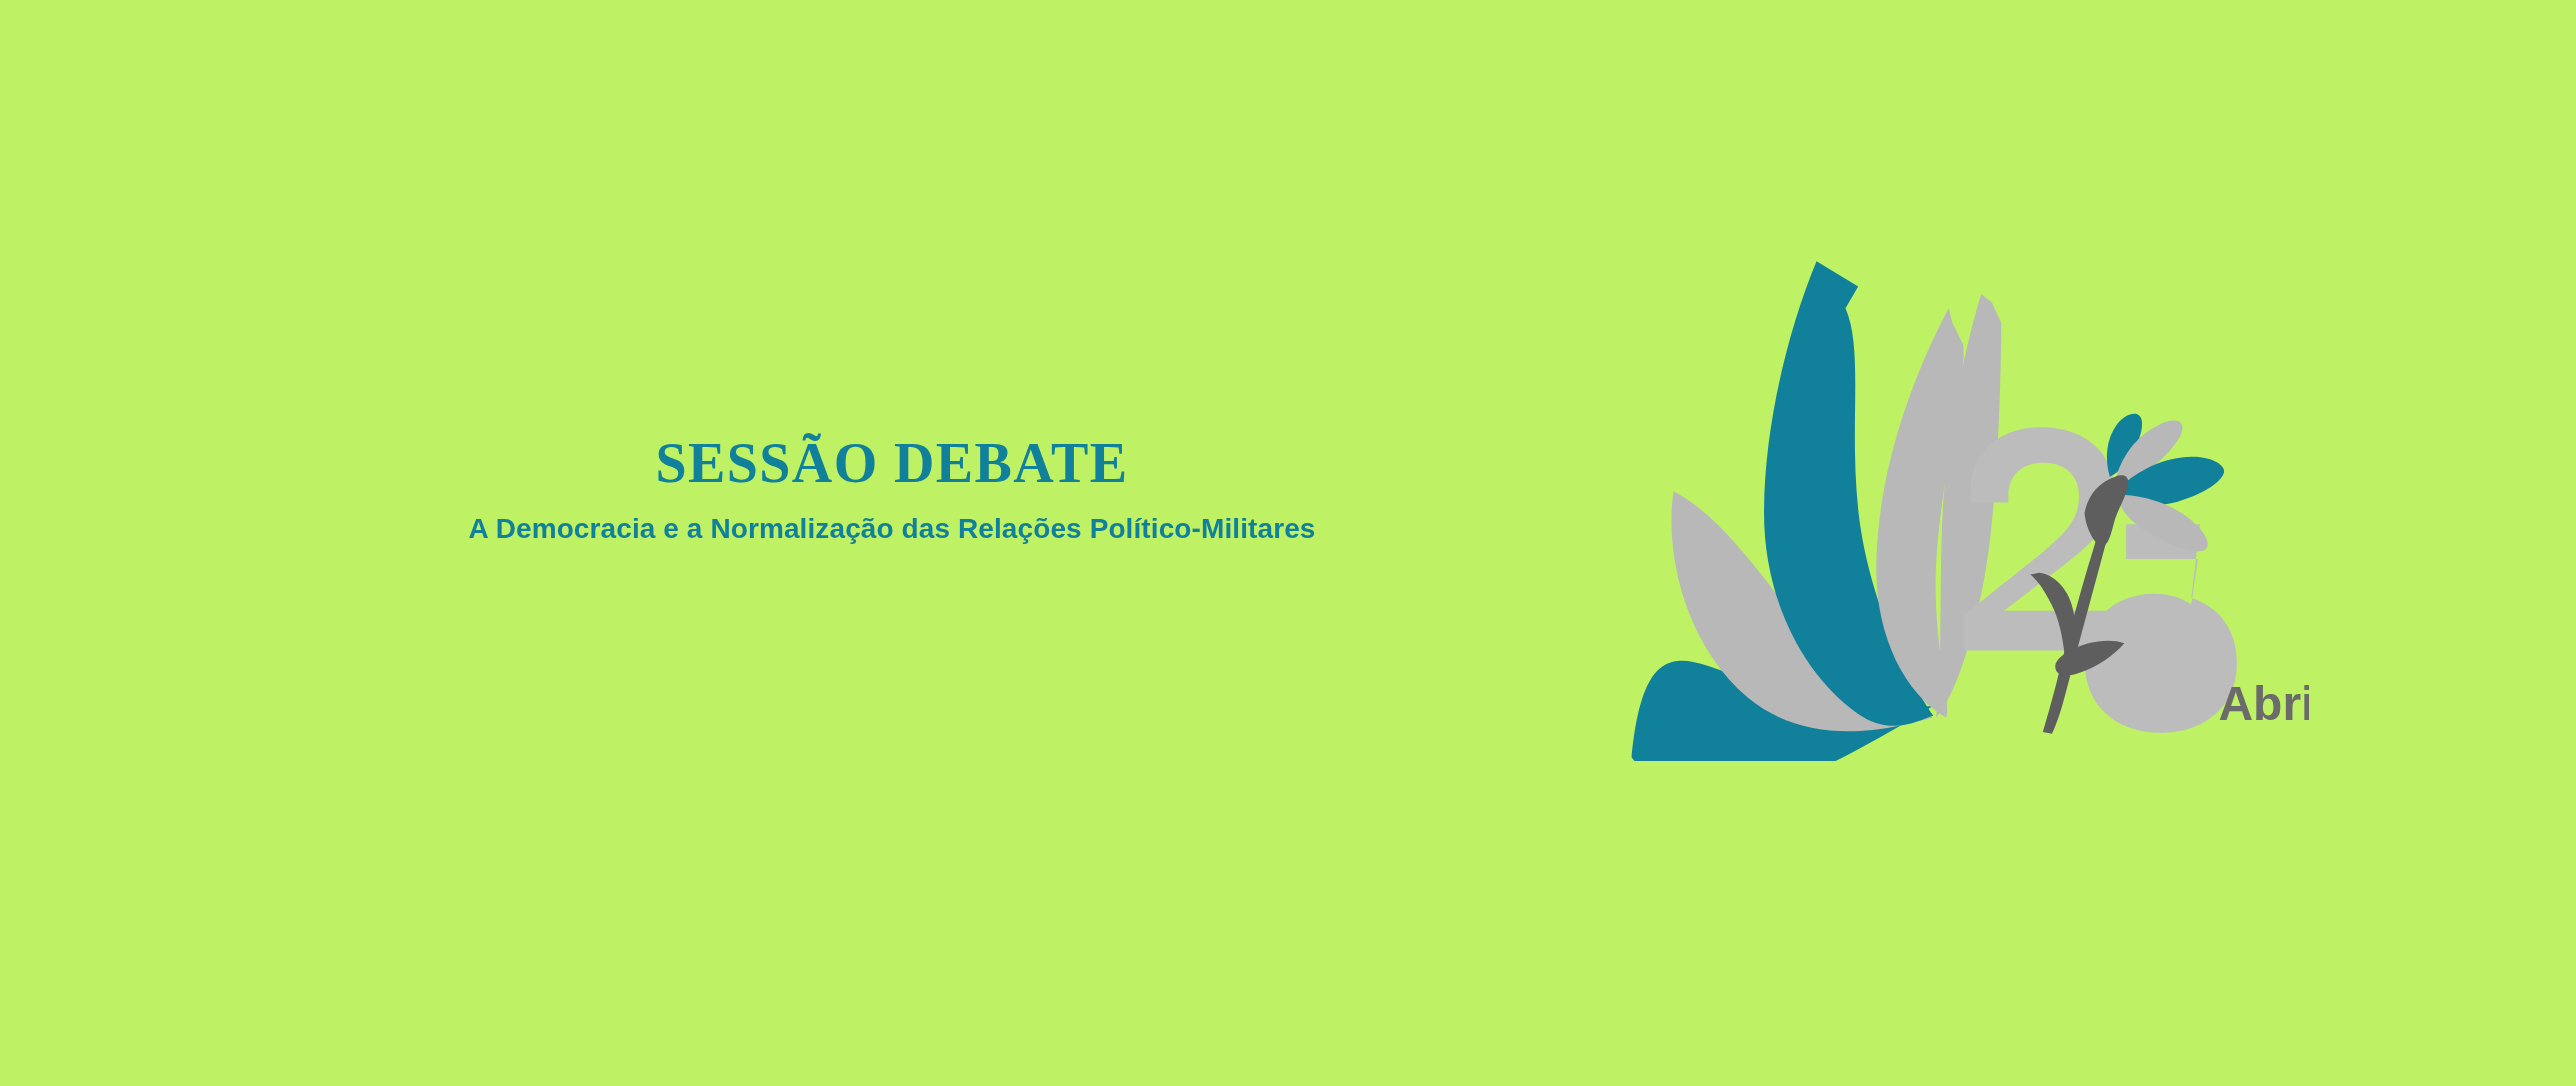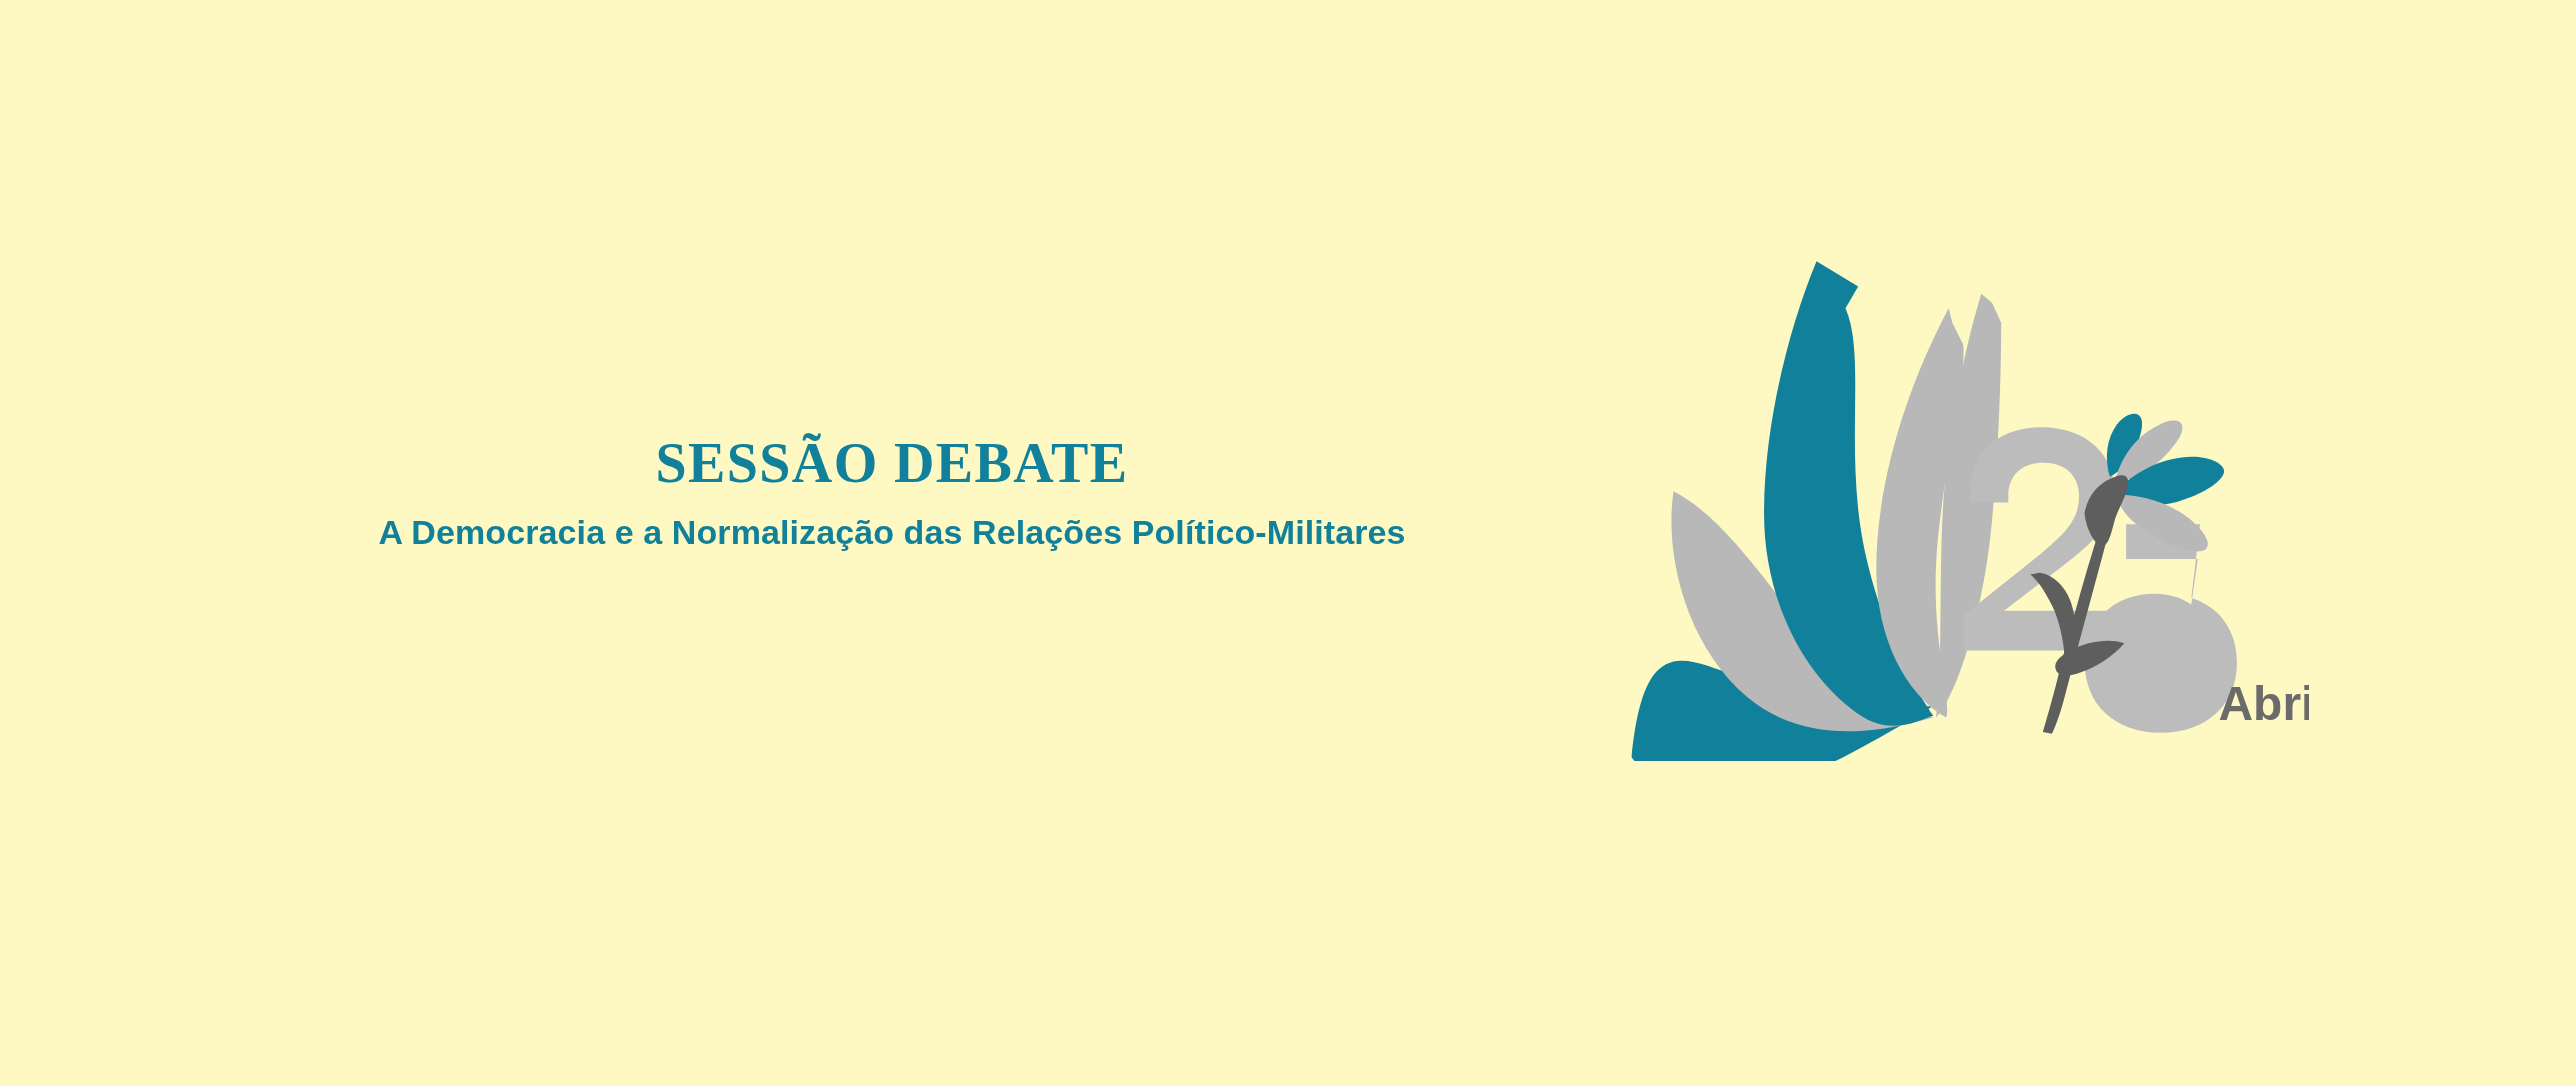--- a/index.html
+++ b/index.html
@@ -33,21 +33,21 @@
     font-size: 56px;
     letter-spacing: 1.4px;
     color: #11819b;
     line-height: 1.0;
     margin: 0 0 23.5px 0;
     white-space: nowrap;
   }
   #session-subtitle {
     font-family: "Liberation Sans", sans-serif;
     font-weight: bold;
-    font-size: 34px;
+    font-size: 28px;
     letter-spacing: 0.1px;
     color: #11819b;
     line-height: 1.0;
     margin: 0;
     white-space: nowrap;
   }
 
   
   #logo-25abril {
     position: absolute;
@@ -58,21 +58,21 @@
   }
   #logo-25abril svg {
     display: block;
     width: 688px;
     height: 507px;
   }
 </style>
 </head>
 <body>
 
-<div id="banner" style="background: #fef9c3;">
+<div id="banner" style="background: #bef264;">
 
   <div id="text-block">
     <div id="session-title" style="color: rgb(17, 129, 155);">SESSÃO DEBATE</div>
     <div id="session-subtitle" style="color: rgb(17, 129, 155);">A Democracia e a Normalização das Relações Político-Militares</div>
   </div>
 
   <div id="logo-25abril">
     <svg viewBox="0 0 760 560" xmlns="http://www.w3.org/2000/svg">
 
       <g>

